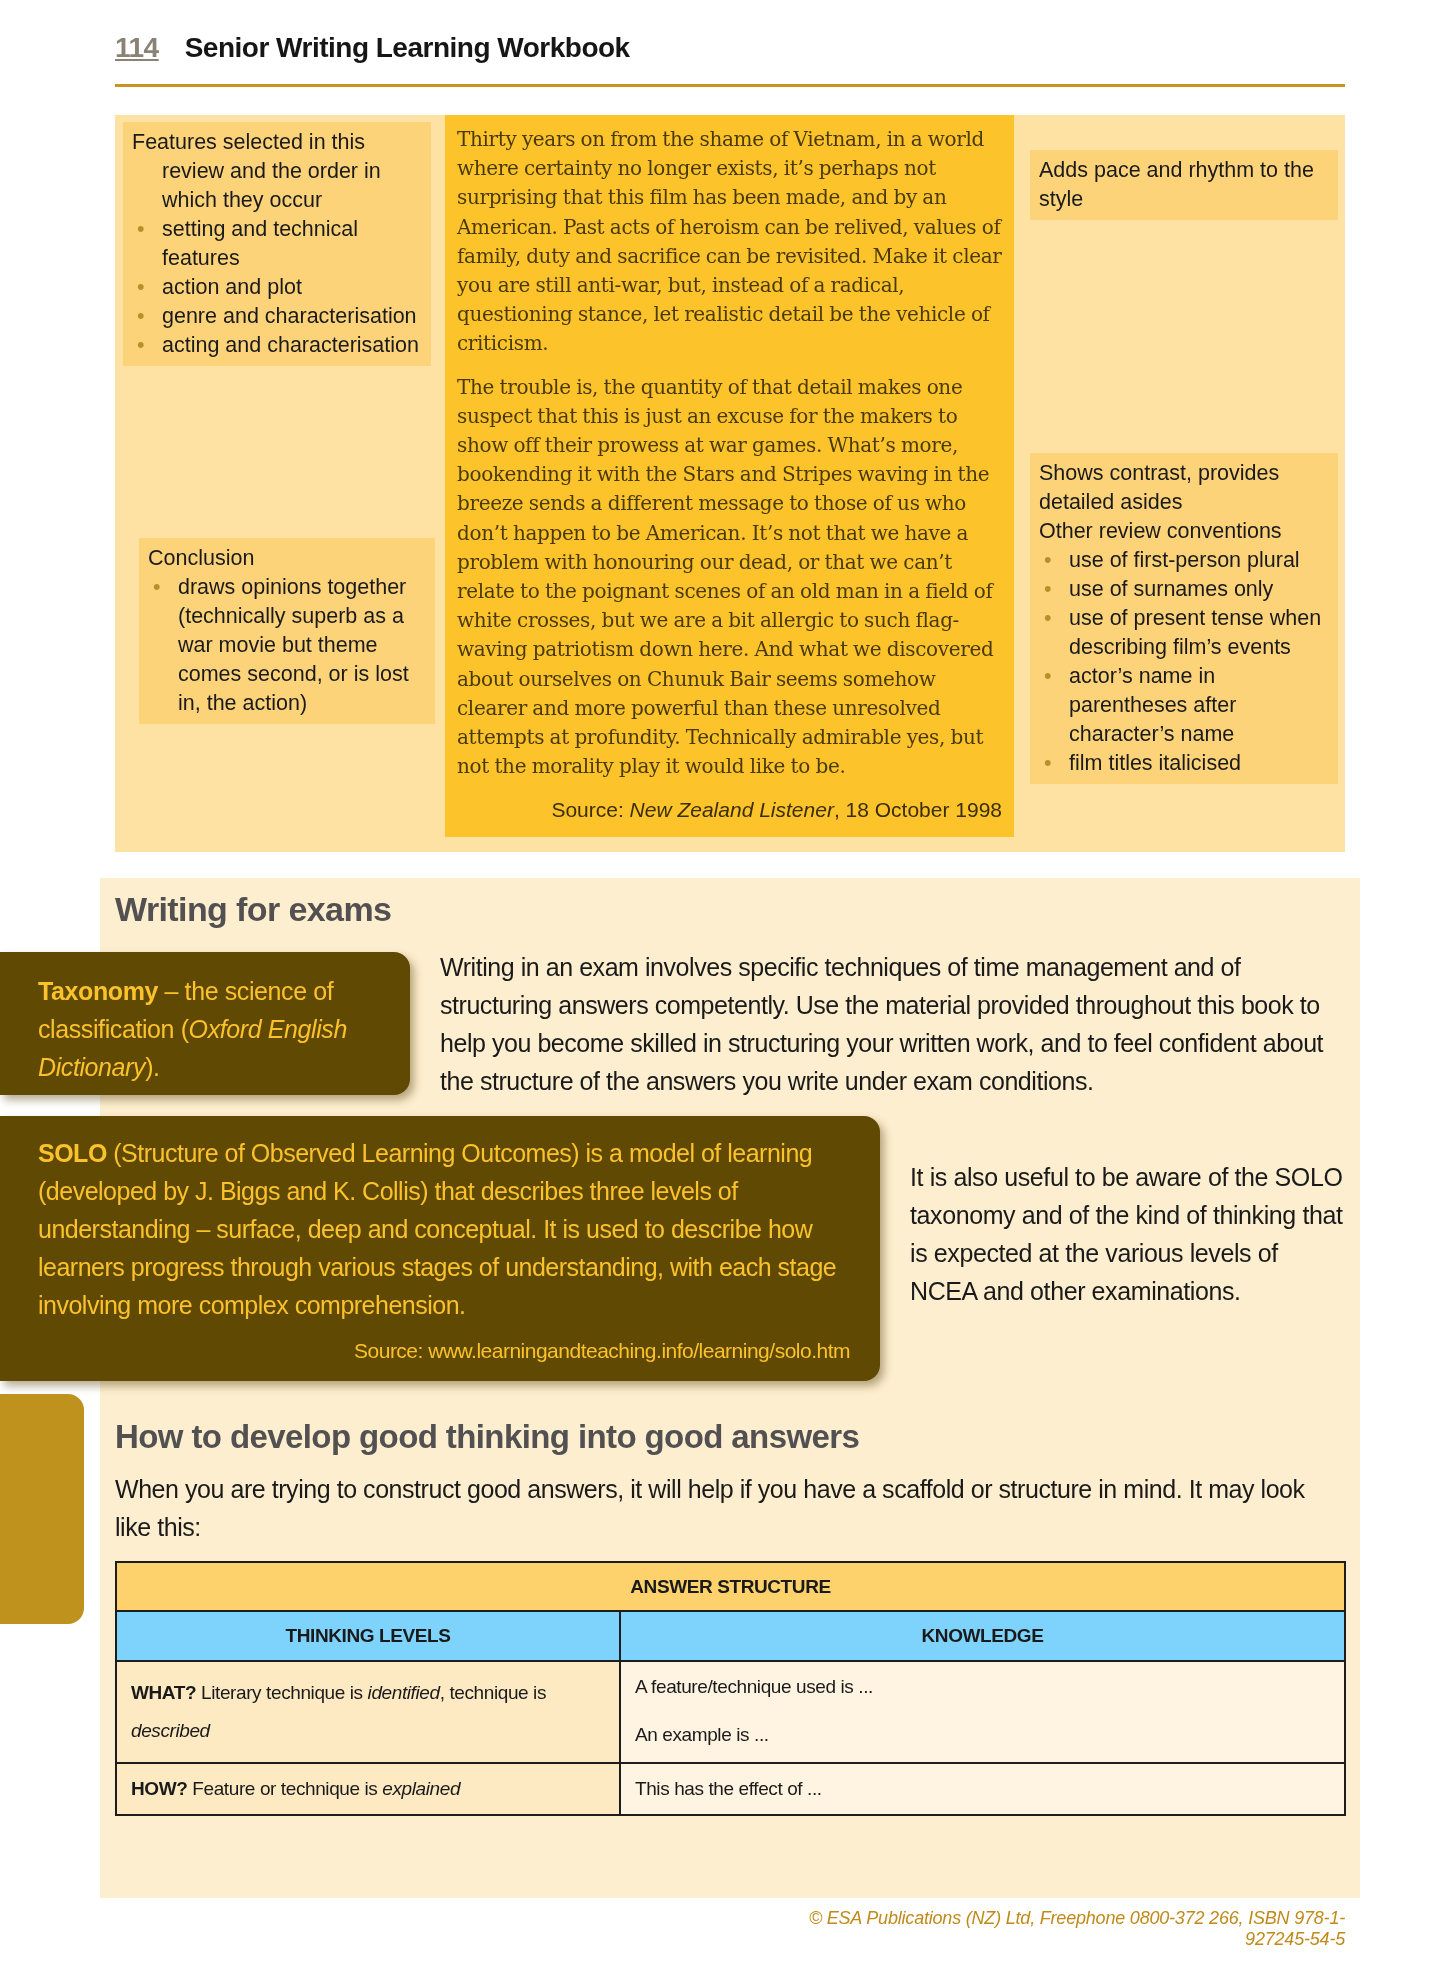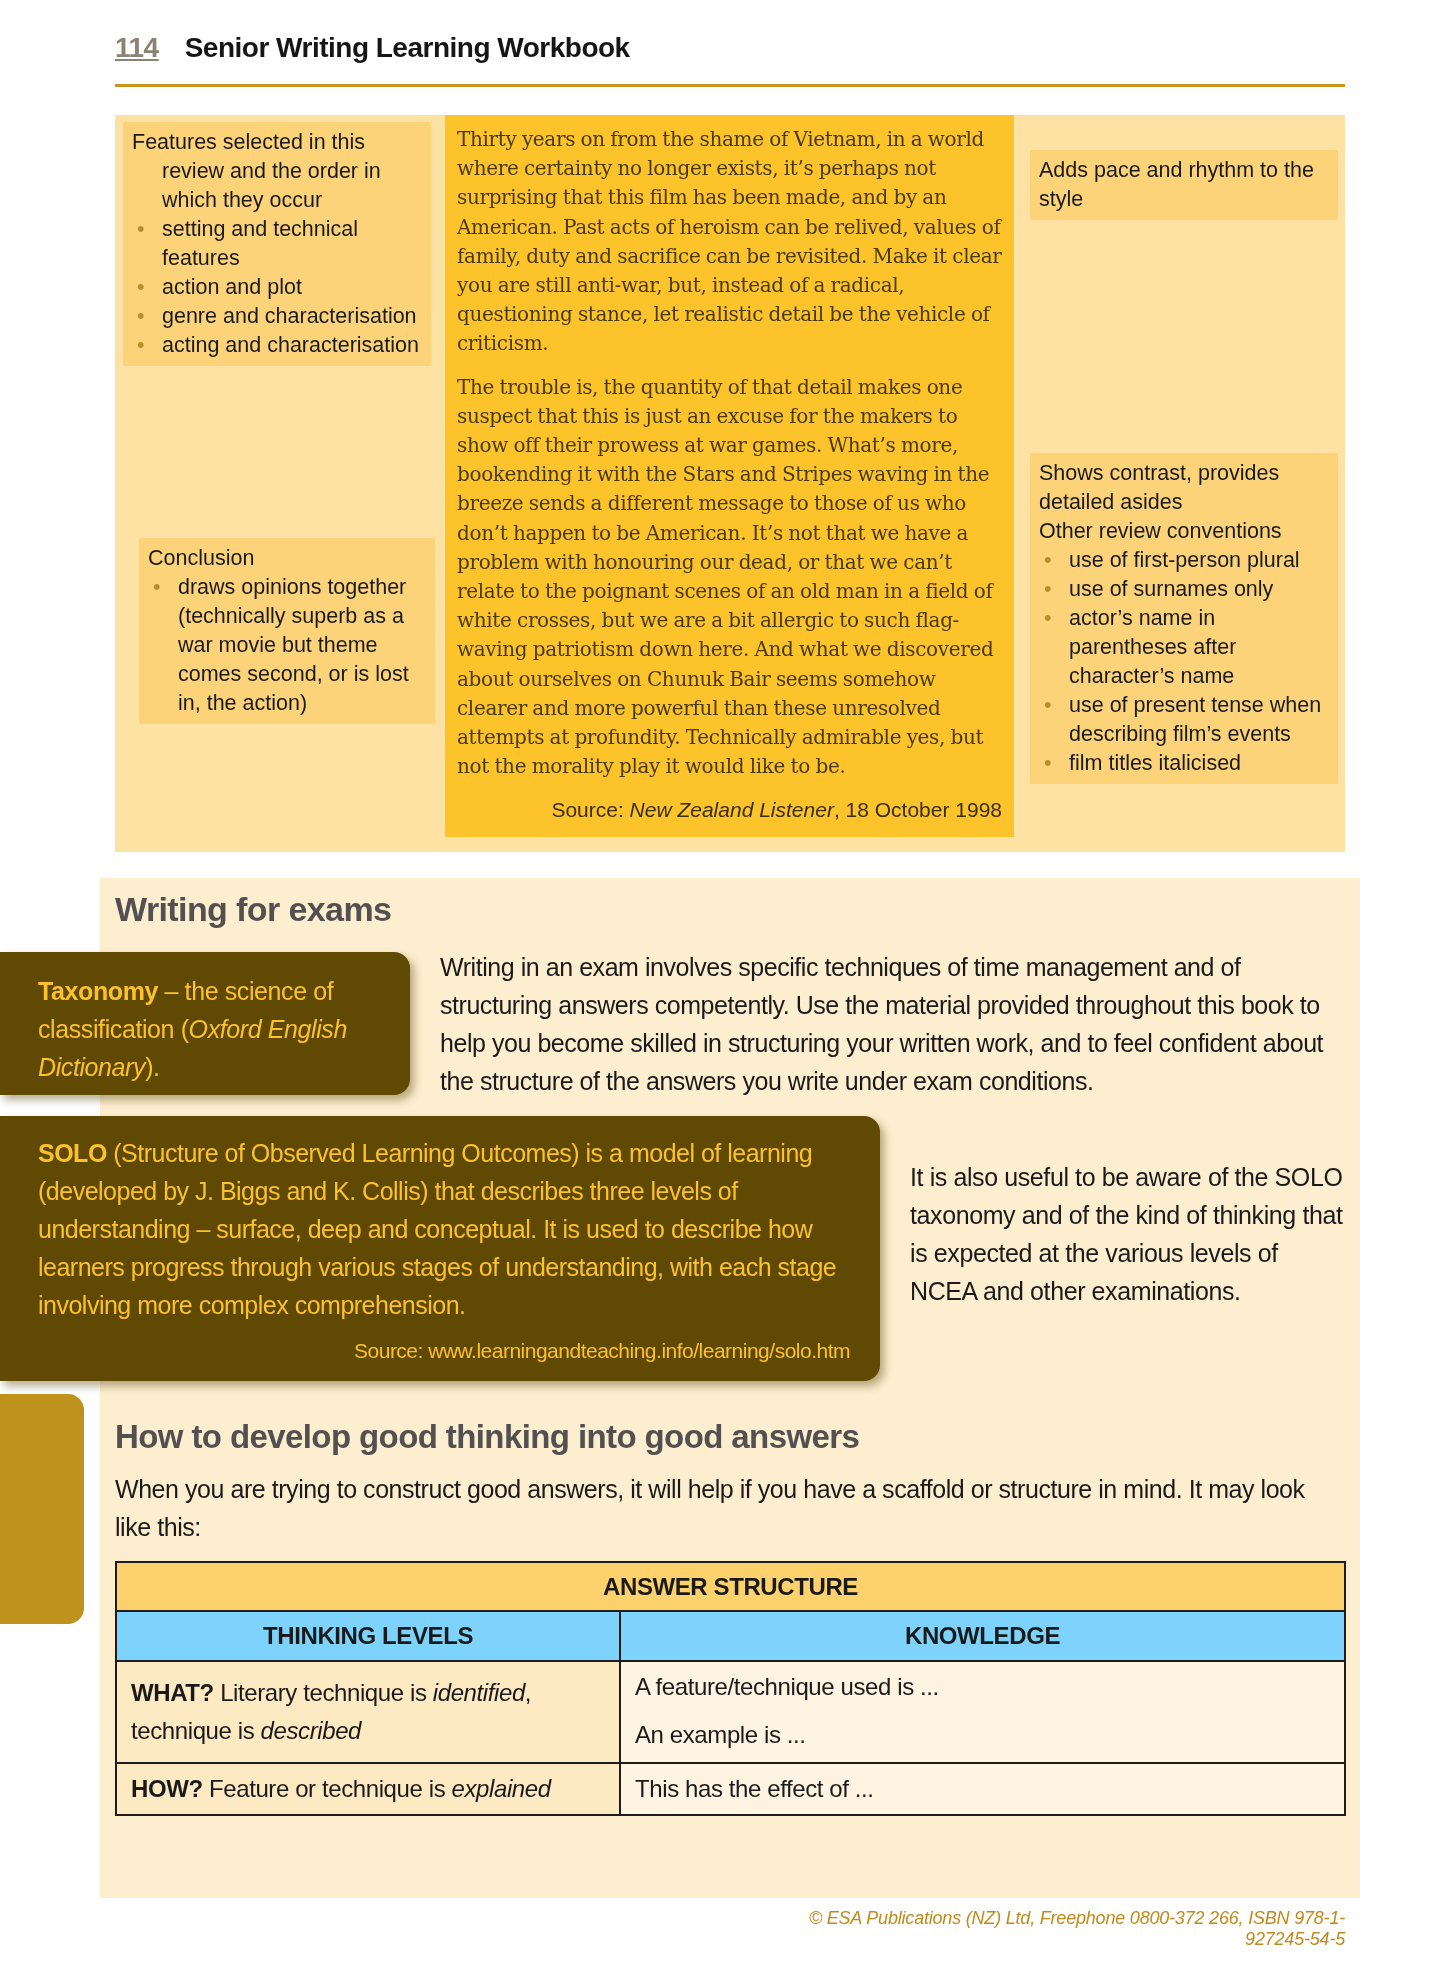--- a/index.html
+++ b/index.html
@@ -46,21 +46,21 @@
 
   #chapter-tab { left: 0; top: 1394px; width: 84px; height: 230px; background: #bf921e;
                  border-radius: 0 16px 16px 0; }
   #chapter-tab span { position: absolute; left: 42px; top: 115px; transform: translate(-50%,-50%) rotate(90deg);
                       white-space: nowrap; color: #fde8b6; font-weight: bold; font-size: 30px; letter-spacing: 1px; }
 
   #h-howto { left: 115px; top: 1418px; font-size: 33px; font-weight: bold; color: #525050; letter-spacing: -0.6px; }
   #howto-para { left: 115px; top: 1470px; width: 1230px; font-size: 25px; line-height: 38px; letter-spacing: -0.45px; }
 
   
-  #ans-table { left: 115px; top: 1561px; width: 1231px; border-collapse: collapse; font-size: 24px; letter-spacing: -0.4px; }
+  #ans-table { left: 115px; top: 1561px; width: 1231px; border-collapse: collapse; font-size: 19px; letter-spacing: -0.4px; }
   #ans-table td, #ans-table th { border: 2px solid #1d1d1d; }
   #ans-table .cap { background: #fdd16b; text-align: center; font-weight: bold; height: 47px; padding: 0; }
   #ans-table .colh { background: #7dd3fc; text-align: center; font-weight: bold; height: 48px; padding: 0; }
   #ans-table td.c1 { width: 474px; background: #fde9c2; padding: 6px 14px; vertical-align: middle; line-height: 38px; }
   #ans-table td.c2 { background: #fff4e2; padding: 6px 14px; vertical-align: top; line-height: 38px; }
   #ans-table td.c2 .line2 { margin-top: 10px; }
   #ans-table tr.r1 td { height: 88px; }
   #ans-table tr.r2 td { height: 38px; }
 
   #footer { left: 797px; top: 1908px; width: 548px; text-align: right; font-size: 18px; font-style: italic; color: #c08a1a; letter-spacing: -0.2px; }
@@ -101,22 +101,22 @@
 <div id="note-pace" class="abs note">
   <div>Adds pace and rhythm to the style</div>
 </div>
 
 <div id="note-contrast" class="abs note">
   <div>Shows contrast, provides detailed asides</div>
   <div>Other review conventions</div>
   <ul>
     <li>use of first-person plural</li>
     <li>use of surnames only</li>
+    <li>use of present tense when describing film’s events</li>
     <li>actor’s name in parentheses after character’s name</li>
-    <li>use of present tense when describing film’s events</li>
     <li>film titles italicised</li>
   </ul>
 </div>
 
 <div id="exam-bg" class="abs"></div>
 <div id="h-exams" class="abs">Writing for exams</div>
 
 <div id="taxonomy" class="abs darkbox">
   <b>Taxonomy</b><span> – the science of classification (</span><i>Oxford English Dictionary</i><span>).</span>
 </div>

